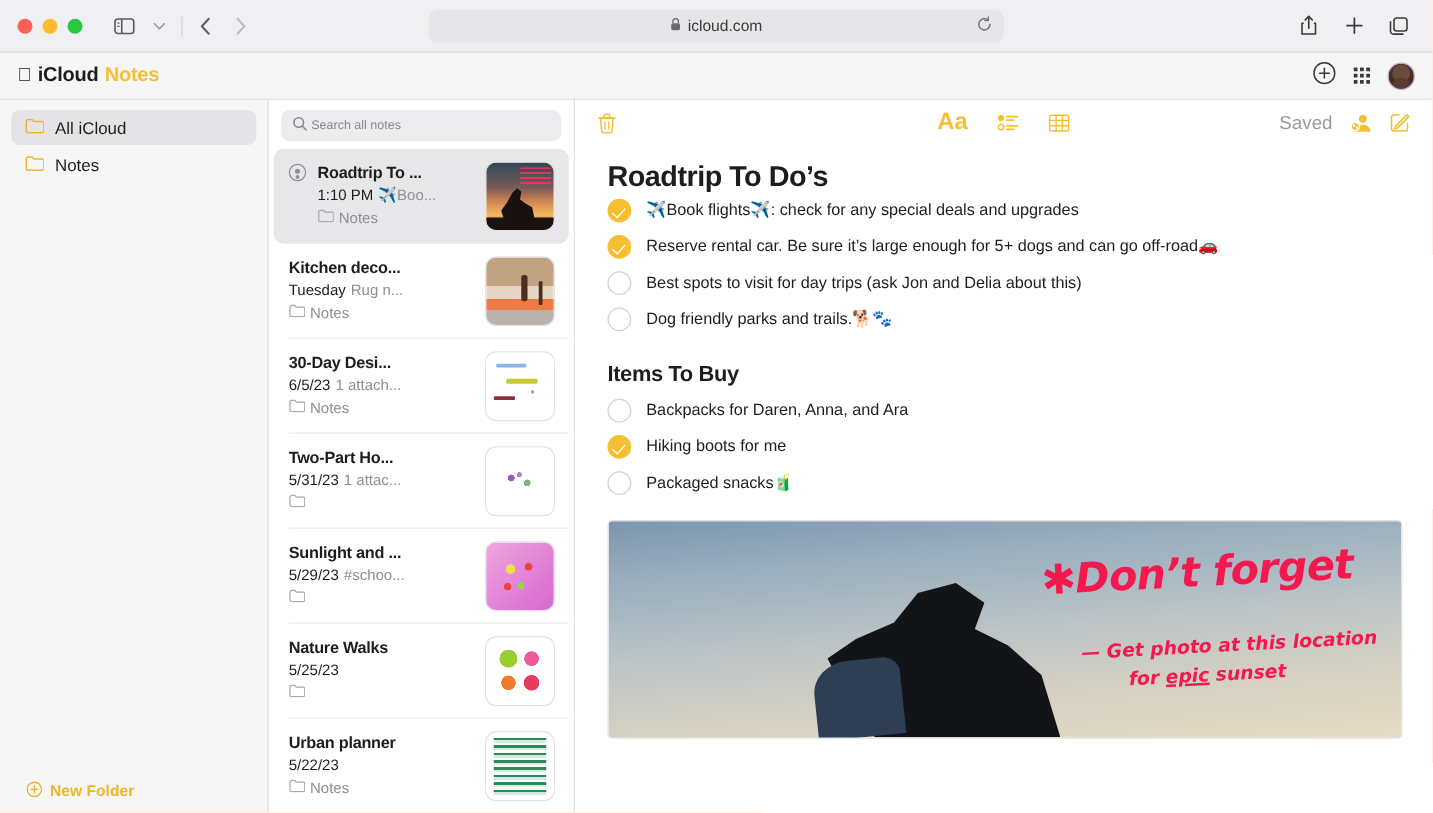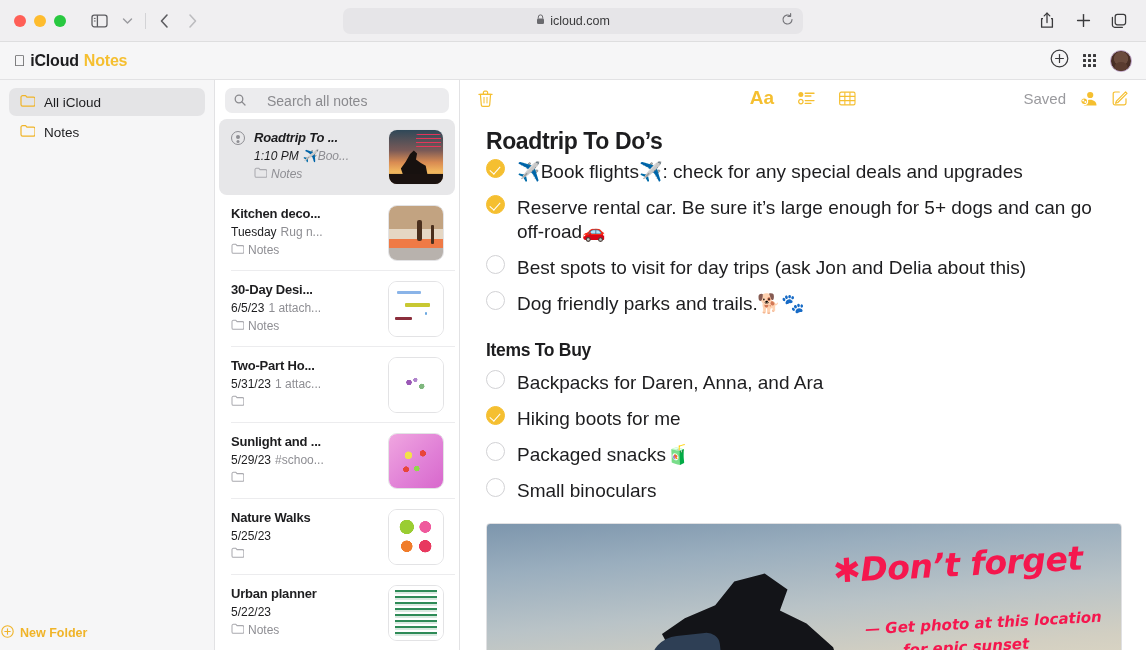--- a/index.html
+++ b/index.html
@@ -65,35 +65,35 @@
   .body { flex: 1; display: flex; min-height: 0; }
 
   .sidebar { width: 215px; flex: 0 0 215px; background: #f6f6f7;
              border-right: 1px solid #e2e2e4; display: flex; flex-direction: column;
              padding-top: 8px; position: relative; }
   .folder-row { height: 28px; margin: 0 9px; border-radius: 7px; display: flex;
                 align-items: center; gap: 9px; padding: 0 11px; font-size: 13.5px; color: #1d1d1f; }
   .folder-row.active { background: #e4e4e6; }
   .folder-row + .folder-row { margin-top: 2px; }
   .new-folder { position: absolute; left: 0; bottom: 0; height: 34px; width: 100%;
-                display: flex; align-items: center; gap: 6px; padding: 0 1px;
+                display: flex; align-items: center; gap: 6px; padding: 0 21px;
                 font-size: 12.5px; font-weight: 700; color: #f0b429; }
 
   .notelist { width: 245px; flex: 0 0 245px; background: #ffffff;
               border-right: 1px solid #e2e2e4; display: flex; flex-direction: column;
               overflow: hidden; }
   .search-wrap { padding: 8px 10px 6px; }
   .search {
     height: 25px; background: #ececee; border-radius: 7px; display: flex;
-    align-items: center; gap: 21px; padding: 0 9px; font-size: 14px; color: #8a8a8e;
+    align-items: center; gap: 3px; padding: 0 9px; font-size: 10px; color: #8a8a8e;
   }
   .notes-scroll { flex: 1; overflow: hidden; }
   .note-item { display: flex; gap: 9px; padding: 10px 11px 10px 12px; position: relative;
                border-radius: 8px; margin: 0 4px; align-items: flex-start; }
-  .note-item.selected { background: #e7e7e9; font-style: italic; }
+  .note-item.selected { background: #e7e7e9; }
   .note-item:not(.selected)::after {
     content: ""; position: absolute; left: 12px; right: 0; bottom: 0; height: 1px; background: #ececee; }
   .ni-text { flex: 1; min-width: 0; }
   .ni-title { font-size: 13px; font-weight: 700; color: #1d1d1f; letter-spacing: -.2px;
               white-space: nowrap; overflow: hidden; text-overflow: ellipsis; line-height: 1.35; }
   .ni-sub { font-size: 12px; color: #1d1d1f; white-space: nowrap; overflow: hidden;
             display: flex; gap: 4px; align-items: center; line-height: 1.45; margin-top: 1px; }
   .ni-sub .snippet { color: #8e8e93; overflow: hidden; text-overflow: ellipsis; white-space: nowrap; }
   .ni-folder { font-size: 12px; color: #8e8e93; display: flex; align-items: center; gap: 4px;
                line-height: 1.45; margin-top: 1px; }
@@ -146,21 +146,21 @@
   .tb-center { position: absolute; left: 50%; transform: translateX(-50%);
                display: flex; align-items: center; gap: 24px; }
   .tb-right { margin-left: auto; display: flex; align-items: center; gap: 14px; }
   .saved-txt { font-size: 15px; color: #9a9a9e; }
   .tbicon { color: #f5bf30; display: flex; align-items: center; }
 
   .note-body { flex: 1; overflow: hidden; padding: 0 24px 0 26px; }
   .note-title { font-size: 23px; font-weight: 700; color: #1d1d1f; letter-spacing: -.4px;
                 margin: 12px 0 5px; }
   .check-row { display: flex; align-items: flex-start; gap: 12px; margin-bottom: 11px;
-               font-size: 19px; color: #1d1d1f; line-height: 1.3; }
+               font-size: 13px; color: #1d1d1f; line-height: 1.3; }
   .cbox { width: 19px; height: 19px; flex: 0 0 19px; border-radius: 50%;
           border: 1.5px solid #d2d2d5; margin-top: -1px; }
   .cbox.done { background: #f5bf30; border-color: #f5bf30; position: relative; }
   .cbox.done::after { content: ""; position: absolute; left: 5px; top: 4px; width: 5px; height: 9px;
           border: solid #fff; border-width: 0 1.8px 1.8px 0; transform: rotate(42deg); }
   .section-head { font-size: 17.5px; font-weight: 700; color: #1d1d1f; letter-spacing: -.3px;
                   margin: 24px 0 10px; }
 
   .photo { margin-top: 20px; height: 175px; border: 1px solid #e0e0e2; border-radius: 4px;
            overflow: hidden; position: relative;
@@ -544,24 +544,20 @@
               <span>Backpacks for Daren, Anna, and Ara</span>
             </div>
             <div class="check-row">
               <span class="cbox done"></span>
               <span>Hiking boots for me</span>
             </div>
             <div class="check-row">
               <span class="cbox"></span>
               <span>Packaged snacks🧃</span>
             </div>
-            <div class="check-row">
-              <span class="cbox"></span>
-              <span>Small binoculars</span>
-            </div>
           </div>
 
         <div class="photo">
           <div class="silhouette"></div>
           <div class="arm"></div>
           <div class="hand big">✱Don’t forget</div>
           <div class="hand l1">— Get photo at this location</div>
           <div class="hand l2"><span>for </span><u>epic</u><span> sunset</span></div>
         </div>
       </div>

